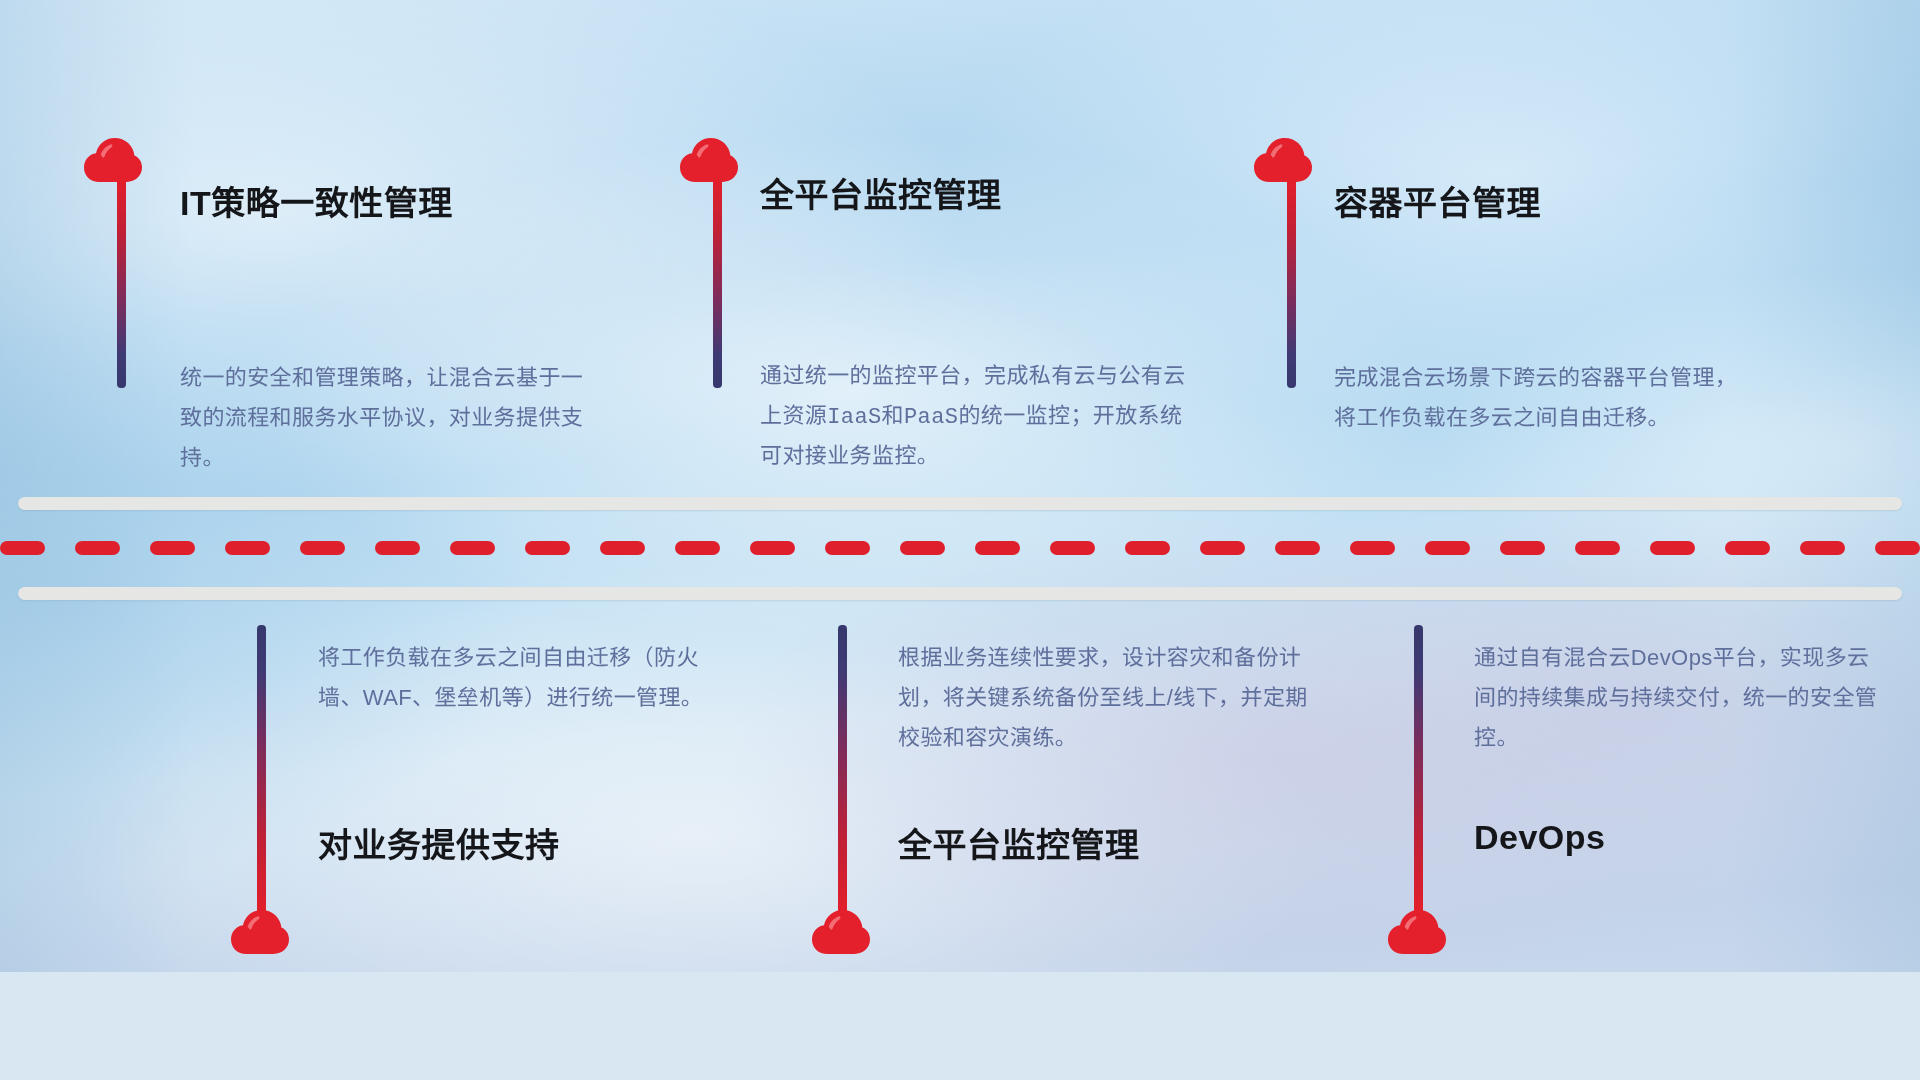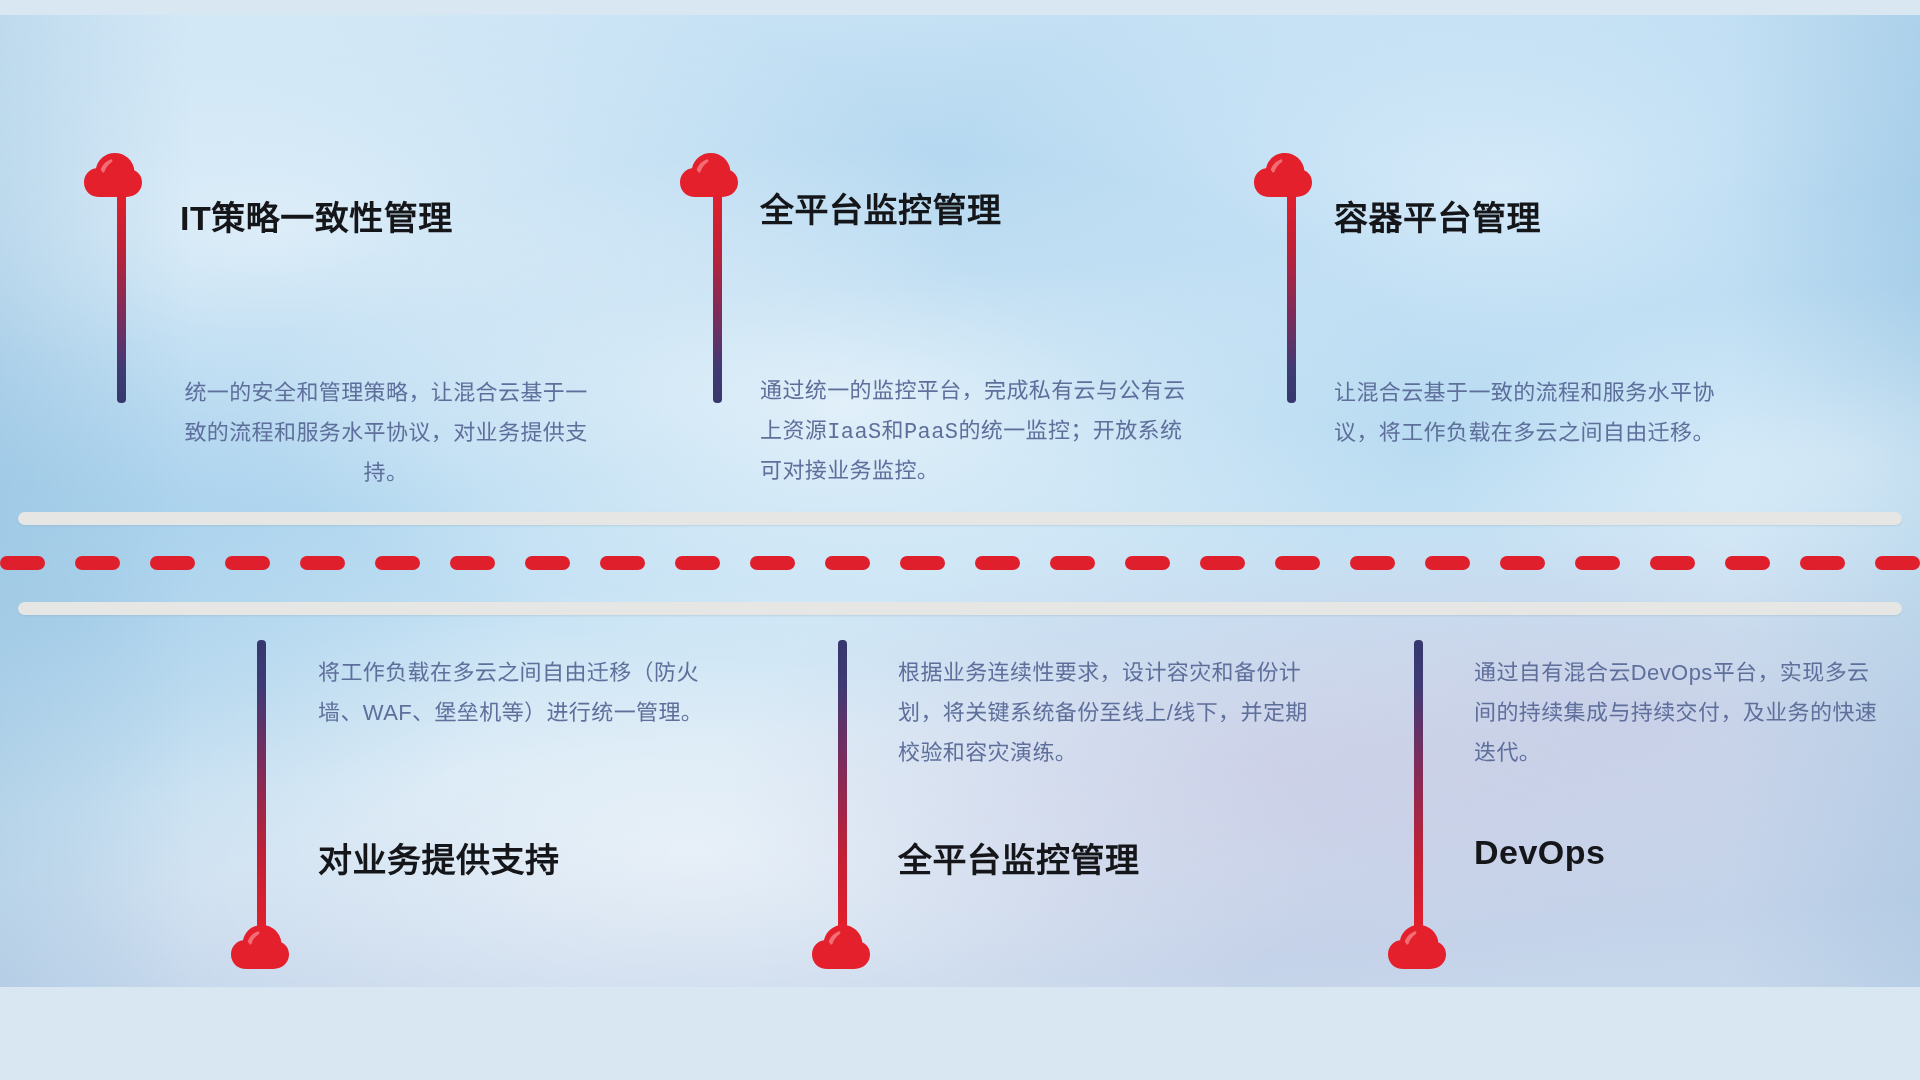--- a/index.html
+++ b/index.html
@@ -8,21 +8,20 @@
     padding: 0;
     background: #d9e7f2;
   }
   #stage {
     position: relative;
     width: 1920px;
     height: 972px;
     overflow: hidden;
     font-family: "Liberation Sans", "DejaVu Sans", sans-serif;
     background: #bcdcf0;
-    margin-top: 15px;
   }
 
   
   .bg-layer { position: absolute; inset: 0; pointer-events: none; }
 
   .bg-base {
     background: linear-gradient(175deg,
        #cfe6f6 0%,
        #bcdcf2 14%,
        #a9d2ee 30%,
@@ -139,21 +138,21 @@
 
   <div class="col">
     <div class="cloud-icon" style="left:82px; top:133px;">
       <svg viewBox="0 0 62 50" width="62" height="50" aria-hidden="true">
         <path d="M17.5 49C8.4 49 2 42.6 2 34.4c0-7.3 5.0-13.2 12.0-14.2C16.0 11.2 23.6 5 32.6 5c10.6 0 19.0 7.6 19.8 17.6C57.2 24.6 60 29.2 60 34.6 60 42.7 53.5 49 44.4 49Z" fill="#e4202c"></path>
         <path d="M18.6 22.0c1.6-5.0 5.2-8.8 10.0-10.6 1.5-.55 2.6 1.6 1.3 2.5-3.6 2.4-6.1 5.6-7.3 9.6-.5 1.7-3.0 1.3-2.6-.6z" fill="#f4747c" opacity=".92"></path>
       </svg>
     </div>
     <div class="stem down" style="left:117px; top:178px; height:210px;"></div>
     <div class="col-heading" style="left:180px; top:176px;">IT策略一致性管理</div>
-    <div class="col-body" style="left:180px; top:358px; width:412px;text-align:center;">统一的安全和管理策略，让混合云基于一致的流程和服务水平协议，对业务提供支持。</div>
+    <div class="col-body" style="left:180px; top:358px; width:412px;">统一的安全和管理策略，让混合云基于一致的流程和服务水平协议，对业务提供支持。</div>
   </div>
 
   <div class="col">
     <div class="cloud-icon" style="left:678px; top:133px;">
       <svg viewBox="0 0 62 50" width="62" height="50" aria-hidden="true">
         <path d="M17.5 49C8.4 49 2 42.6 2 34.4c0-7.3 5.0-13.2 12.0-14.2C16.0 11.2 23.6 5 32.6 5c10.6 0 19.0 7.6 19.8 17.6C57.2 24.6 60 29.2 60 34.6 60 42.7 53.5 49 44.4 49Z" fill="#e4202c"></path>
         <path d="M18.6 22.0c1.6-5.0 5.2-8.8 10.0-10.6 1.5-.55 2.6 1.6 1.3 2.5-3.6 2.4-6.1 5.6-7.3 9.6-.5 1.7-3.0 1.3-2.6-.6z" fill="#f4747c" opacity=".92"></path>
       </svg>
     </div>
     <div class="stem down" style="left:713px; top:178px; height:210px;"></div>
@@ -163,21 +162,21 @@
 
   <div class="col">
     <div class="cloud-icon" style="left:1252px; top:133px;">
       <svg viewBox="0 0 62 50" width="62" height="50" aria-hidden="true">
         <path d="M17.5 49C8.4 49 2 42.6 2 34.4c0-7.3 5.0-13.2 12.0-14.2C16.0 11.2 23.6 5 32.6 5c10.6 0 19.0 7.6 19.8 17.6C57.2 24.6 60 29.2 60 34.6 60 42.7 53.5 49 44.4 49Z" fill="#e4202c"></path>
         <path d="M18.6 22.0c1.6-5.0 5.2-8.8 10.0-10.6 1.5-.55 2.6 1.6 1.3 2.5-3.6 2.4-6.1 5.6-7.3 9.6-.5 1.7-3.0 1.3-2.6-.6z" fill="#f4747c" opacity=".92"></path>
       </svg>
     </div>
     <div class="stem down" style="left:1287px; top:178px; height:210px;"></div>
     <div class="col-heading" style="left:1334px; top:176px;">容器平台管理</div>
-    <div class="col-body" style="left:1334px; top:358px; width:420px;">让混合云基于一致的流程和服务水平协议，将工作负载在多云之间自由迁移。</div>
+    <div class="col-body" style="left:1334px; top:358px; width:420px;">完成混合云场景下跨云的容器平台管理，将工作负载在多云之间自由迁移。</div>
   </div>
 
   <div class="rule-bar top"></div>
   <div class="dash-line" id="dash-line">
       <span class="dash" style="width: 45px; background: rgb(224, 31, 45); margin-right: 30px;"></span>
       <span class="dash" style="width: 45px; background: rgb(224, 31, 45); margin-right: 30px;"></span>
       <span class="dash" style="width: 45px; background: rgb(224, 31, 45); margin-right: 30px;"></span>
       <span class="dash" style="width: 45px; background: rgb(224, 31, 45); margin-right: 30px;"></span>
       <span class="dash" style="width: 45px; background: rgb(224, 31, 45); margin-right: 30px;"></span>
       <span class="dash" style="width: 45px; background: rgb(224, 31, 45); margin-right: 30px;"></span>
@@ -223,21 +222,21 @@
     <div class="cloud-icon" style="left:810px; top:905px;">
       <svg viewBox="0 0 62 50" width="62" height="50" aria-hidden="true">
         <path d="M17.5 49C8.4 49 2 42.6 2 34.4c0-7.3 5.0-13.2 12.0-14.2C16.0 11.2 23.6 5 32.6 5c10.6 0 19.0 7.6 19.8 17.6C57.2 24.6 60 29.2 60 34.6 60 42.7 53.5 49 44.4 49Z" fill="#e4202c"></path>
         <path d="M18.6 22.0c1.6-5.0 5.2-8.8 10.0-10.6 1.5-.55 2.6 1.6 1.3 2.5-3.6 2.4-6.1 5.6-7.3 9.6-.5 1.7-3.0 1.3-2.6-.6z" fill="#f4747c" opacity=".92"></path>
       </svg>
     </div>
   </div>
 
   <div class="col">
     <div class="stem up" style="left:1414px; top:625px; height:290px;"></div>
-    <div class="col-body" style="left:1474px; top:638px; width:404px;">通过自有混合云DevOps平台，实现多云间的持续集成与持续交付，及业务的快速迭代。</div>
+    <div class="col-body" style="left:1474px; top:638px; width:404px;">通过自有混合云DevOps平台，实现多云间的持续集成与持续交付，统一的安全管控。</div>
     <div class="col-heading" style="left:1474px; top:818px;">DevOps</div>
     <div class="cloud-icon" style="left:1386px; top:905px;">
       <svg viewBox="0 0 62 50" width="62" height="50" aria-hidden="true">
         <path d="M17.5 49C8.4 49 2 42.6 2 34.4c0-7.3 5.0-13.2 12.0-14.2C16.0 11.2 23.6 5 32.6 5c10.6 0 19.0 7.6 19.8 17.6C57.2 24.6 60 29.2 60 34.6 60 42.7 53.5 49 44.4 49Z" fill="#e4202c"></path>
         <path d="M18.6 22.0c1.6-5.0 5.2-8.8 10.0-10.6 1.5-.55 2.6 1.6 1.3 2.5-3.6 2.4-6.1 5.6-7.3 9.6-.5 1.7-3.0 1.3-2.6-.6z" fill="#f4747c" opacity=".92"></path>
       </svg>
     </div>
   </div>
 
 </div>

